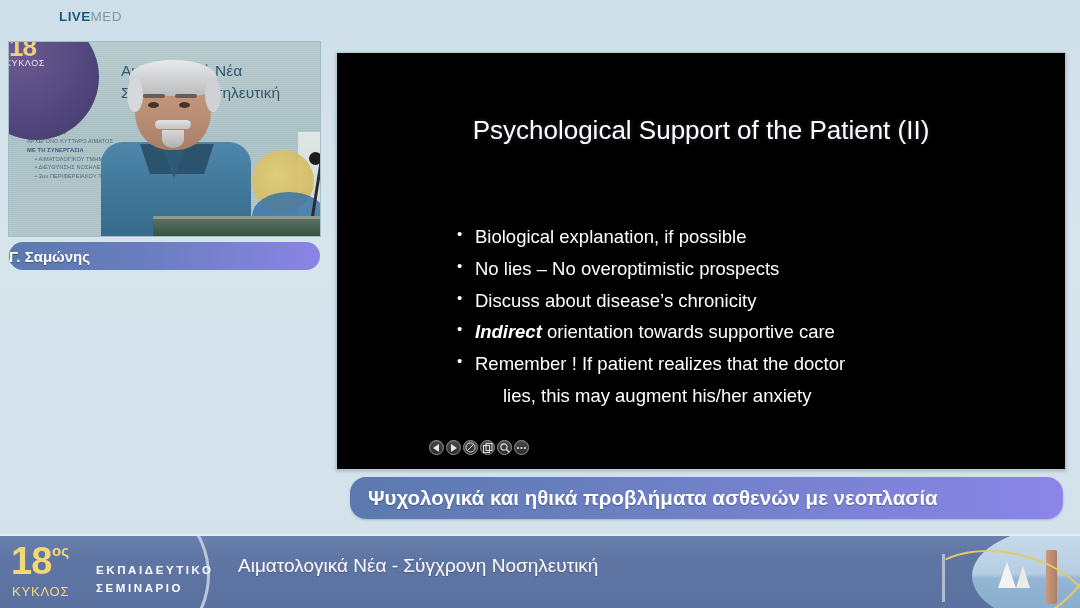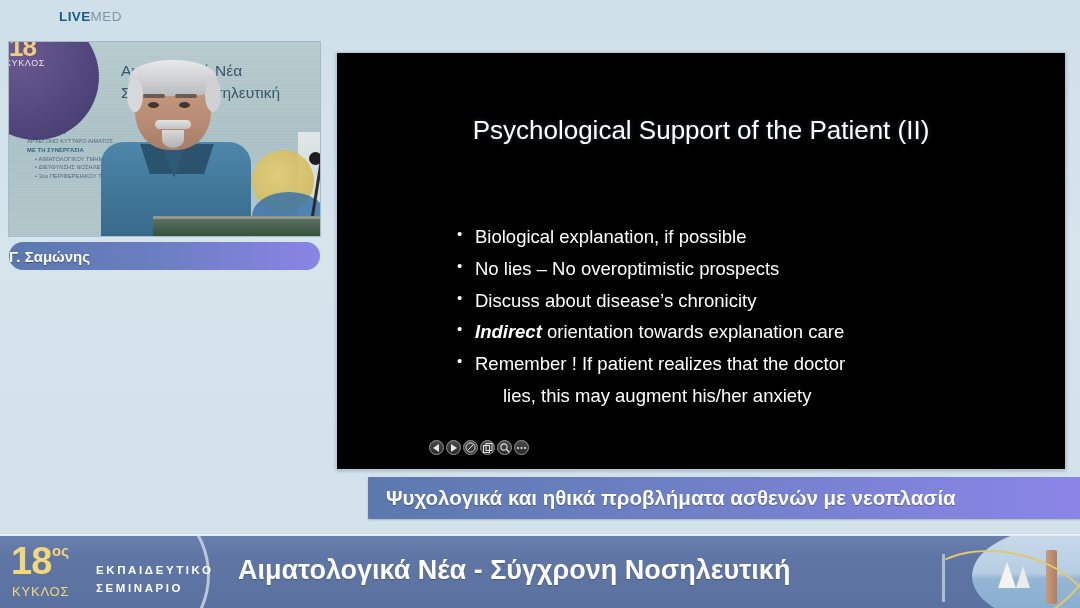--- a/index.html
+++ b/index.html
@@ -184,23 +184,23 @@
     width: 15px; height: 15px; border-radius: 50%;
     border: 1px solid #9a9a9a;
     background: linear-gradient(180deg,#4a4a4a,#2a2a2a);
     display:flex;align-items:center;justify-content:center;
     position: relative;
   }
   .ctl svg { display:block; }
 
   
   #session-bar {
-    position: absolute; left: 368px; top: 477px;
+    position: absolute; left: 350px; top: 477px;
     width: 713px; height: 42px;
-    border-radius: 1px;
+    border-radius: 16px;
     background: linear-gradient(90deg, #5b79ae 0%, #6d80c4 42%, #8b85e8 100%);
     display: flex; align-items: center;
     padding-left: 18px;
     color: #ffffff;
     font-size: 20.5px; font-weight: bold;
     text-shadow: 0 1px 1px rgba(0,0,0,.3);
     box-shadow: 0 1px 2px rgba(60,80,120,.3);
   }
 
   
@@ -234,21 +234,21 @@
     position: absolute; left: 12px; top: 48px;
     color: #f3d877; font-size: 13px; letter-spacing: .8px;
   }
   #sem-label {
     position: absolute; left: 96px; top: 26px;
     color: #ffffff; font-size: 11.5px; font-weight: bold;
     letter-spacing: 2.6px; line-height: 1.55;
   }
   #footer-title {
     position: absolute; left: 238px; top: 19px;
-    color: #ffffff; font-size: 27px; font-weight: bold;
+    color: #ffffff; font-size: 19px; font-weight: normal;
     text-shadow: 0 1px 1px rgba(0,0,0,.25);
   }
   #footer-art {
     position: absolute; right: 0; top: 0; width: 186px; height: 74px;
     overflow: hidden;
   }
   #art-sky {
     position: absolute; left: 30px; top: -20px; width: 200px; height: 120px;
     border-radius: 50% 0 0 50%;
     background: linear-gradient(180deg,#cfe0ee 0%,#b6cde2 48%,#95b6d4 52%,#7ea7c9 100%);
@@ -363,21 +363,21 @@
       <div class="row">
         <span class="dot">•</span>
         <span class="txt">No lies – No overoptimistic prospects</span>
       </div>
       <div class="row">
         <span class="dot">•</span>
         <span class="txt">Discuss  about  disease’s  chronicity</span>
       </div>
       <div class="row">
         <span class="dot">•</span>
-        <span class="txt"><span class="em">Indirect</span><span>  orientation  towards  explanation  care</span></span>
+        <span class="txt"><span class="em">Indirect</span><span>  orientation  towards  supportive  care</span></span>
       </div>
       <div class="row">
         <span class="dot">•</span>
         <span class="txt">Remember !  If patient realizes that the doctor</span>
       </div>
       <div class="cont">lies,  this  may  augment  his/her anxiety</div>
     </div>
 
     <div id="slide-controls">
       <div class="ctl">

